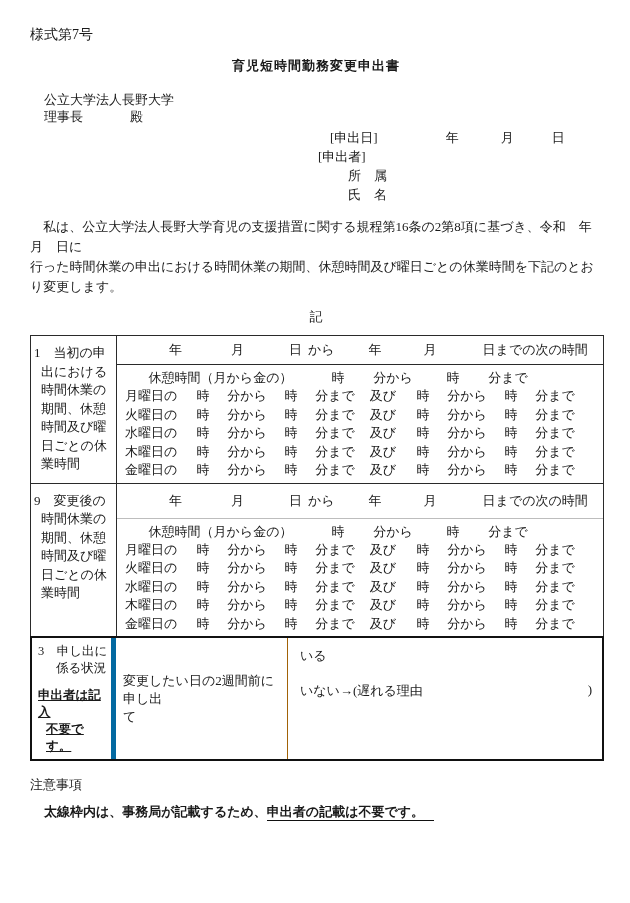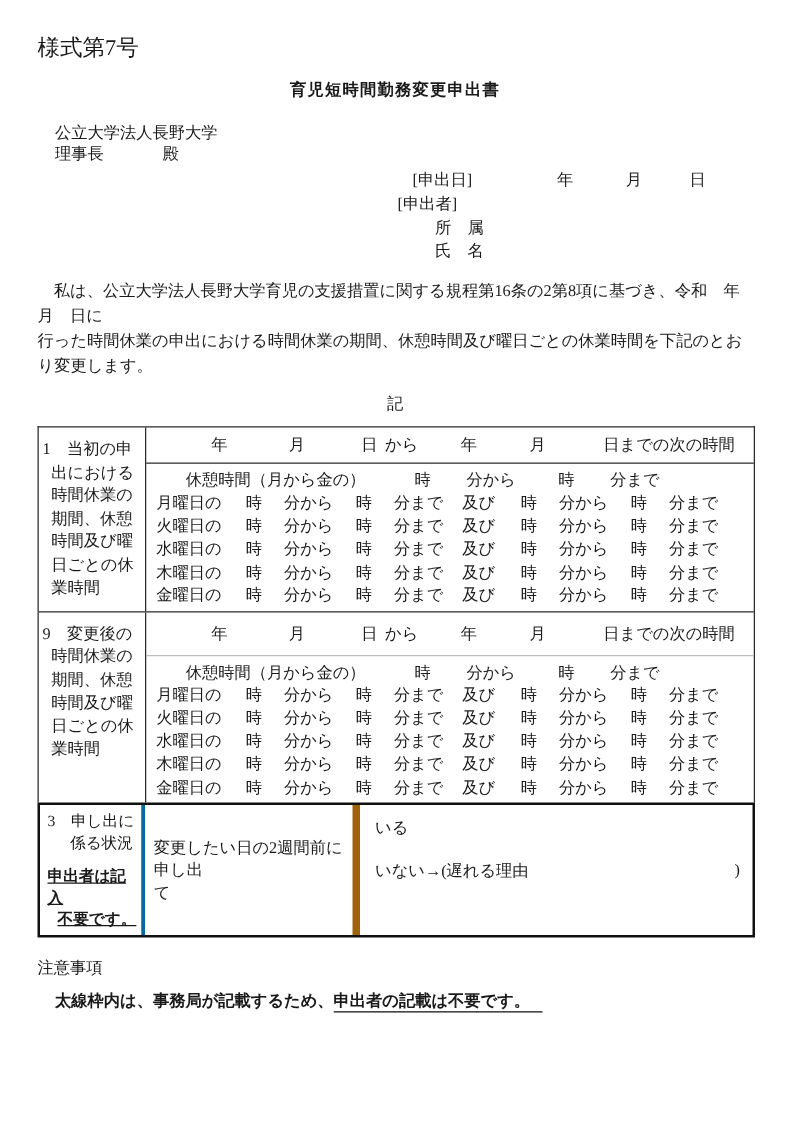--- a/index.html
+++ b/index.html
@@ -3,21 +3,21 @@
 <meta charset="utf-8">
 <style>
   * { margin:0; padding:0; box-sizing:border-box; }
   html,body { background:#e8e8e8; }
   .page {
     width:630px; height:903px; background:#ffffff; color:#1a1a1a;
     font-family:"Liberation Serif","DejaVu Serif",serif;
     font-size:13px; position:relative; margin:0 auto;
     padding:26px 28px 0 30px; overflow:hidden;
   }
-  .form-no { font-size:18px; }
+  .form-no { font-size:14px; }
   .doc-title { text-align:center; font-size:13px; font-weight:bold; margin-top:13px; letter-spacing:1px; }
   .recipient { margin-top:16px; margin-left:14px; line-height:17px; }
   .recipient-line2 { display:flex; }
   .recipient-honorific { margin-left:47px; }
   .right-block { margin-top:5px; line-height:16px; }
   .date-line { display:flex; margin-left:300px; }
   .date-line .y { margin-left:68px; } .date-line .m { margin-left:42px; } .date-line .d { margin-left:38px; }
   .applicant-line { margin-left:288px; margin-top:3px; }
   .aff-line, .name-line { margin-left:318px; margin-top:3px; }
   .body-par { margin-top:14px; line-height:20px; white-space:pre-line; width:572px; }
@@ -43,26 +43,26 @@
   .period-row span:nth-child(6){margin-left:42px;}
   .period-row span:nth-child(7){margin-left:46px;}
   .block { padding:3px 0 3px 6px; }
   .rest-row { display:grid; grid-template-columns:195px 40px 70px 50px 60px; line-height:19px; }
   .rest-row span { text-align:center; }
   .day-row { display:grid; grid-template-columns:62px 36px 52px 36px 52px 44px 36px 52px 36px 52px; line-height:18.5px; }
   .day-row span { text-align:center; }
   .day-row .dl { text-align:left; padding-left:2px; }
 
   .sec3 { display:flex; border:2.5px solid #111111; min-height:80px; }
-  .s3-label { width:84px; border-right:3px solid #0369a1; padding:5px 2px 4px 6px; font-size:12.5px; line-height:17px; }
+  .s3-label { width:84px; border-right:5px solid #0369a1; padding:5px 2px 4px 6px; font-size:12.5px; line-height:17px; }
   .s3-label-l2 { padding-left:18px;font-family:Liberation Serif, serif; }
   .s3-note { margin-top:10px; font-weight:bold; }
   .s3-note div { text-decoration:underline; }
   .s3-note .l2 { padding-left:8px; }
-  .s3-mid { width:172px; border-right:6px solid #a16207; display:flex; align-items:center; padding:2px 4px 2px 7px; white-space:pre-line; line-height:18px; }
+  .s3-mid { width:172px; border-right:1px solid #a16207; display:flex; align-items:center; padding:2px 4px 2px 7px; white-space:pre-line; line-height:18px; }
   .s3-right { flex:1; padding:9px 10px 6px 12px; display:flex; flex-direction:column; }
   .s3-no-row { display:flex; margin-top:17px; }
   .s3-paren { margin-left:auto; }
 
   .notes { margin-top:15px; }
   .notes-line { margin-top:9px; margin-left:14px; font-weight:bold; }
   .u-part { border-bottom:1.5px solid #111; padding-right:10px; padding-bottom:1px; }
 </style>
 </head>
 <body>

